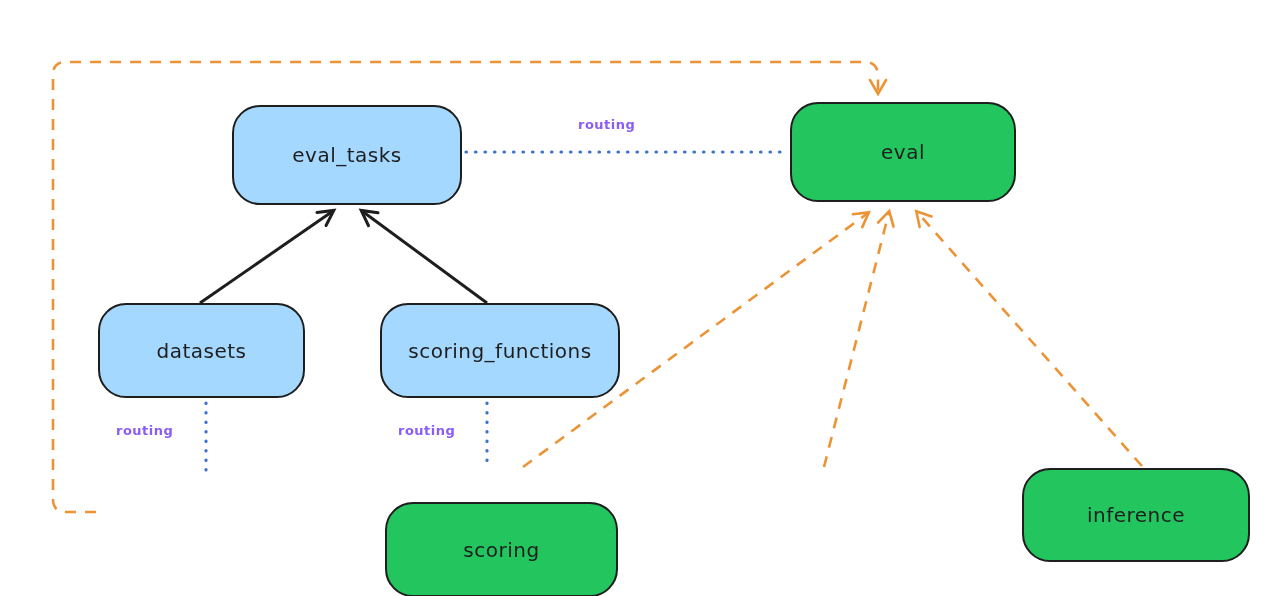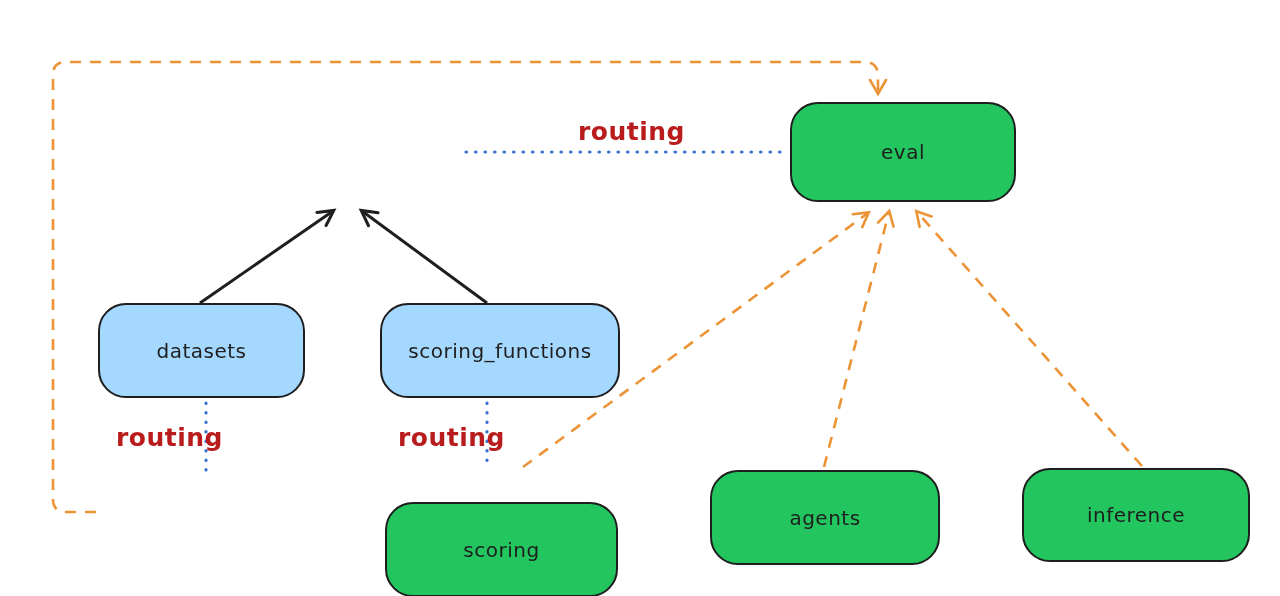--- a/index.html
+++ b/index.html
@@ -39,24 +39,24 @@
   .n-eval              { left: 790px;  top: 102px; width: 226px; height: 100px; }
   .n-datasets          { left: 98px;   top: 303px; width: 207px; height: 95px;  }
   .n-scoring_functions { left: 380px;  top: 303px; width: 240px; height: 95px;  }
   .n-datasetio         { left: 97px;   top: 475px; width: 233px; height: 92px;  }
   .n-scoring           { left: 385px;  top: 470px; width: 233px; height: 95px; margin-top: 32px;  }
   .n-agents            { left: 710px;  top: 470px; width: 230px; height: 95px;  }
   .n-inference         { left: 1022px; top: 468px; width: 228px; height: 94px;  }
 
   .edge-label {
     position: absolute;
-    font-size: 25px;
+    font-size: 13px;
     font-weight: 600;
     letter-spacing: 0.5px;
-    color: #b91c1c;
+    color: #8b5cf6;
     white-space: nowrap;
   }
   .l-routing-top  { left: 578px; top: 117px; }
   .l-routing-left { left: 116px; top: 423px; }
   .l-routing-mid  { left: 398px; top: 423px; }
 </style>
 </head>
 <body>
 
 <div class="canvas">
@@ -78,35 +78,35 @@
     <path d="M 206 403 L 206 470" fill="none" stroke="#3b72d0" stroke-width="3.2" stroke-dasharray="0.5 9" stroke-linecap="round"></path>
     <path d="M 487 403 L 487 465" fill="none" stroke="#3b72d0" stroke-width="3.2" stroke-dasharray="0.5 9" stroke-linecap="round"></path>
 
     <path d="M 523 467 L 868 213" fill="none" stroke="#ec9335" stroke-width="2.6" stroke-dasharray="11 9" marker-end="url(#ah-orange)"></path>
     <path d="M 824 467 L 889 212" fill="none" stroke="#ec9335" stroke-width="2.6" stroke-dasharray="11 9" marker-end="url(#ah-orange)"></path>
     <path d="M 1142 466 L 917 212" fill="none" stroke="#ec9335" stroke-width="2.6" stroke-dasharray="11 9" marker-end="url(#ah-orange)"></path>
 
     <path d="M 96 512 L 66 512 Q 53 512 53 499 L 53 75 Q 53 62 66 62 L 864 62 Q 878 62 878 76 L 878 93" fill="none" stroke="#ec9335" stroke-width="2.6" stroke-dasharray="11 9" marker-end="url(#ah-orange)"></path>
   </svg>
 
+  <div class="node blue n-eval_tasks">
+    <span>eval_tasks</span>
+  </div>
   <div class="node green n-eval">
     <span>eval</span>
   </div>
   <div class="node blue n-datasets">
     <span>datasets</span>
   </div>
   <div class="node blue n-scoring_functions">
     <span>scoring_functions</span>
   </div>
   <div class="node green n-scoring">
     <span>scoring</span>
   </div>
-  <div class="node green n-agents">
-    <span>agents</span>
-  </div>
   <div class="node green n-inference">
     <span>inference</span>
   </div>
 
   <div class="edge-label l-routing-top">routing</div>
   <div class="edge-label l-routing-left">routing</div>
   <div class="edge-label l-routing-mid">routing</div>
 
 </div>
 

